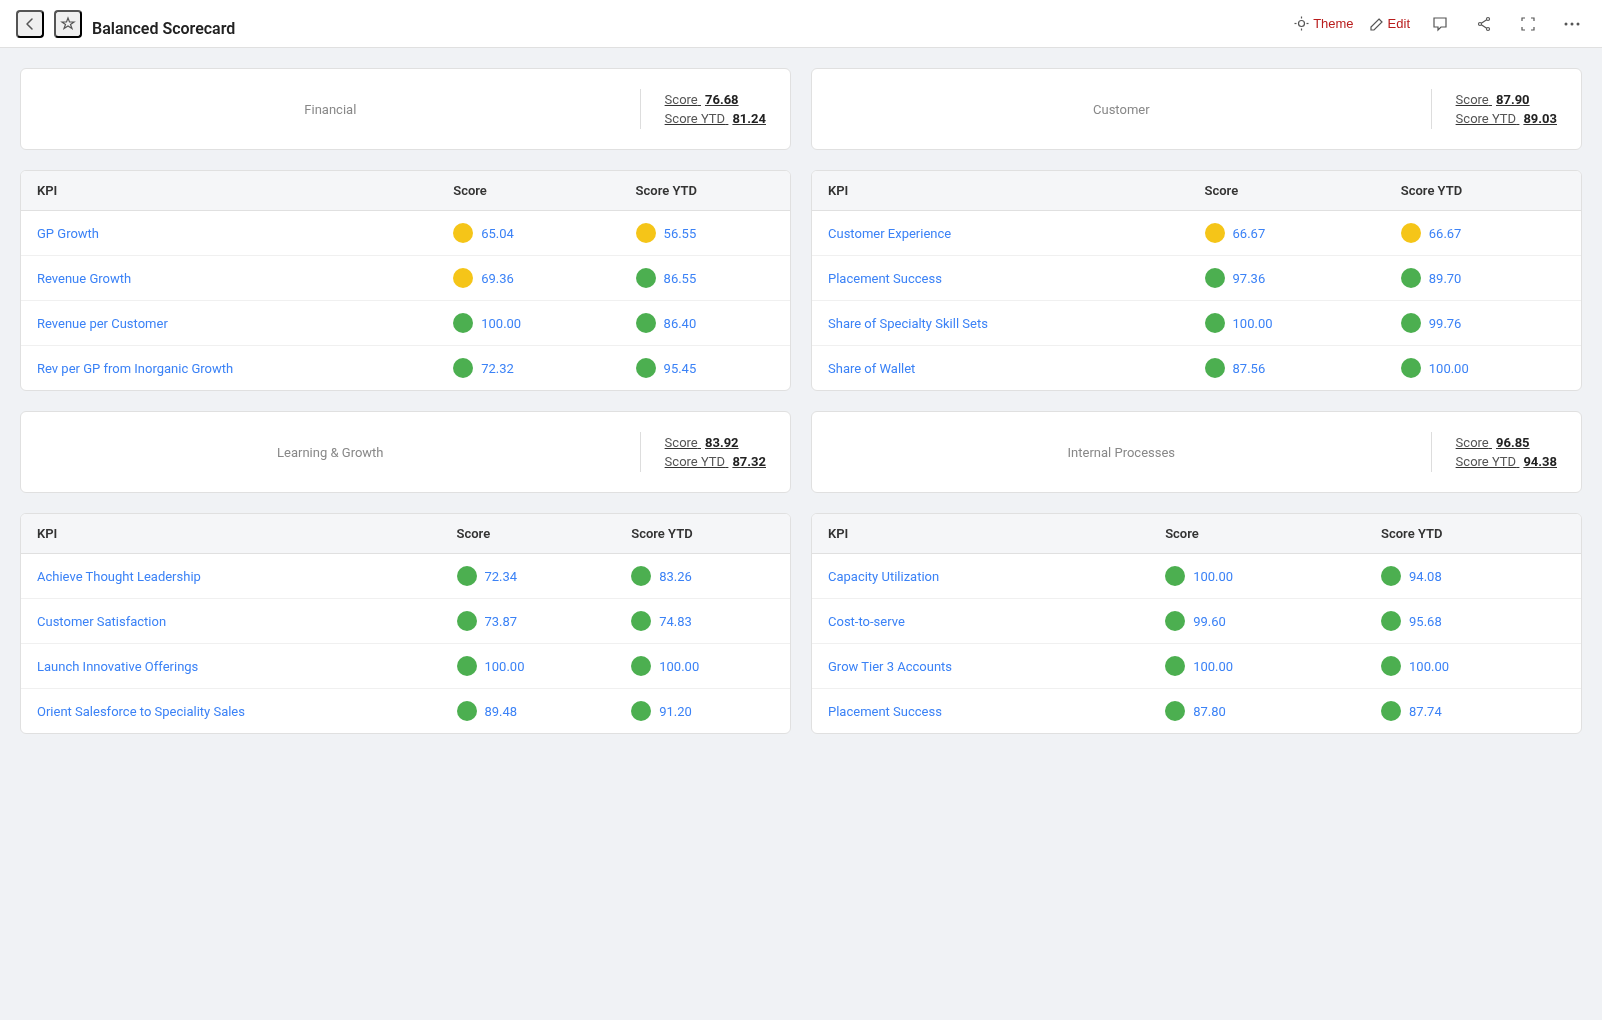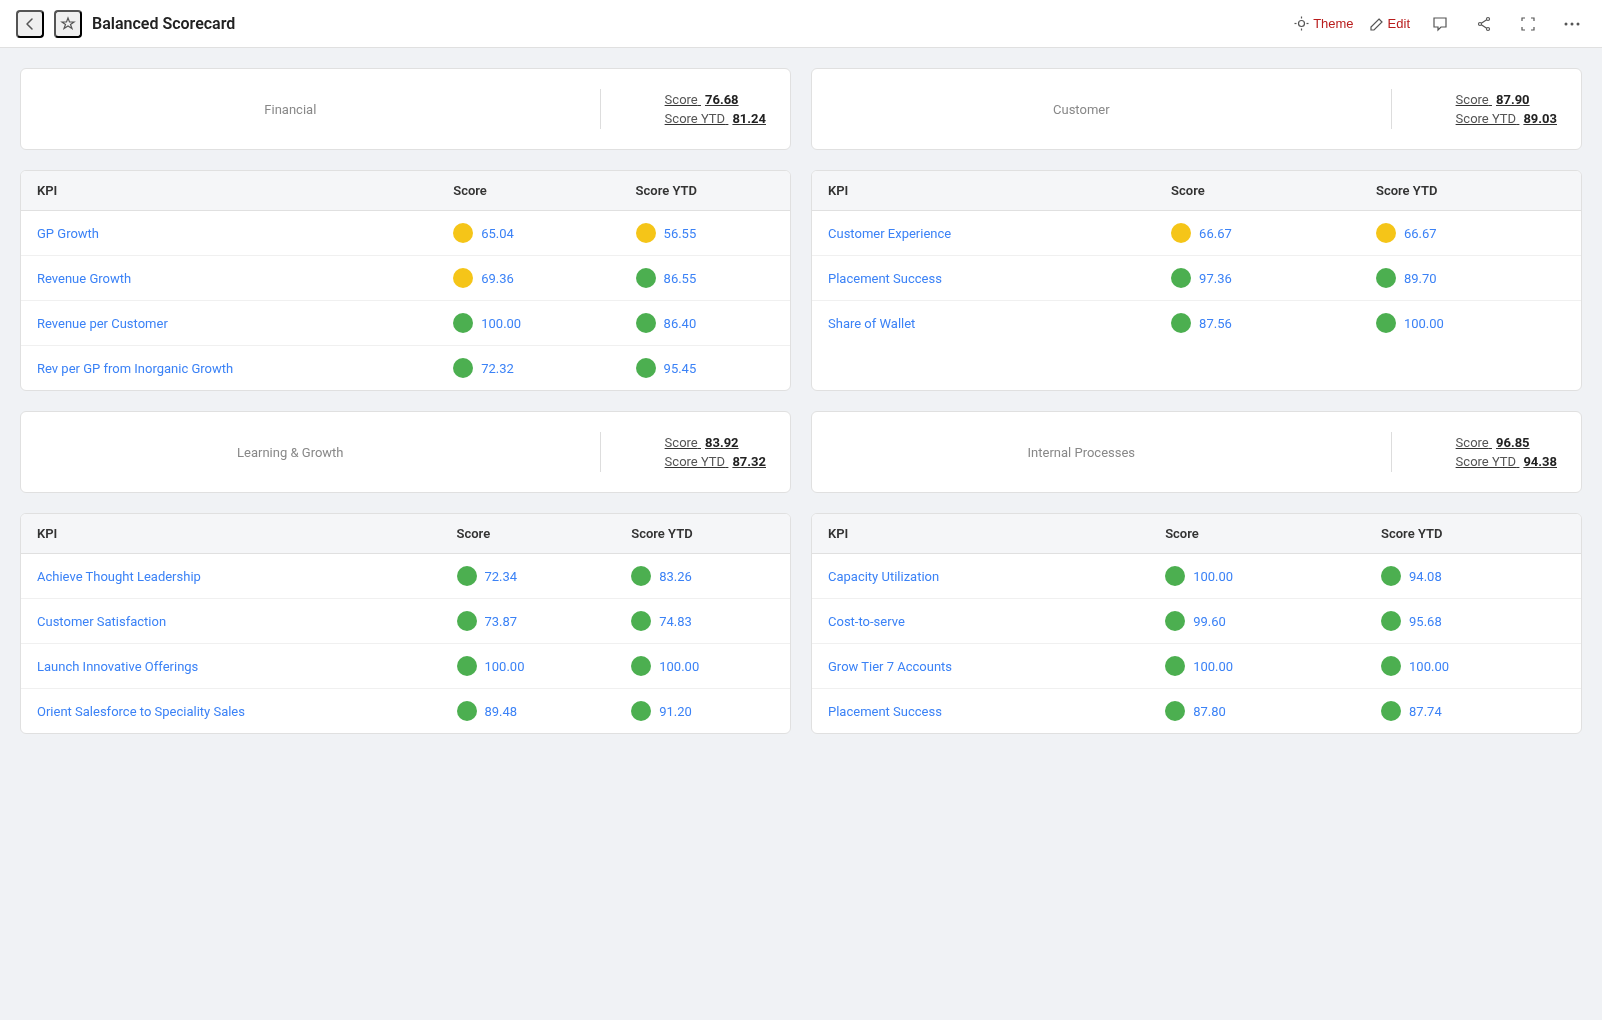--- a/index.html
+++ b/index.html
@@ -4,34 +4,34 @@
   <style>
     * { box-sizing: border-box; margin: 0; padding: 0; }
     body { font-family: -apple-system, BlinkMacSystemFont, 'Segoe UI', Roboto, sans-serif; background: #f0f2f5; color: #333; font-size: 13px; }
 
     
     .header {
       display: flex; align-items: center; justify-content: space-between;
       background: #fff; border-bottom: 1px solid #e0e0e0;
       padding: 0 16px; height: 48px;
     }
-    .header-left { display: flex; align-items: center; gap: 10px; }
+    .header-left { display: flex; align-items: flex-end; gap: 10px; }
     .header-title { font-size: 16px; font-weight: 600; color: #222; }
     .header-right { display: flex; align-items: center; gap: 16px; }
     .header-btn { display: flex; align-items: center; gap: 4px; color: #b91c1c; cursor: pointer; font-size: 13px; background: none; border: none; }
     .icon-btn { width: 28px; height: 28px; display: flex; align-items: center; justify-content: center; border-radius: 4px; cursor: pointer; color: #555; }
 
     
     .main { padding: 20px; }
     .grid-2col { display: grid; grid-template-columns: 1fr 1fr; gap: 20px; margin-bottom: 20px; }
 
     
     .summary-card {
       background: #fff; border: 1px solid #e0e0e0; border-radius: 6px;
-      padding: 20px 24px; display: flex; align-items: center; gap: 40px;
+      padding: 20px 24px; display: flex; align-items: center;
     }
     .summary-label { flex: 1; text-align: center; color: #888; font-size: 13px; }
     .summary-divider { width: 1px; background: #ddd; height: 40px; margin: 0 24px; }
     .summary-scores { display: flex; flex-direction: column; gap: 4px; text-decoration: underline; }
     .summary-score-row { font-size: 13px; color: #555; }
     .summary-score-row strong { color: #222; font-weight: 700; margin-left: 4px; }
 
     
     .table-card {
       background: #fff; border: 1px solid #e0e0e0; border-radius: 6px;
@@ -264,20 +264,35 @@
                 </div>
               </td>
               <td>
                 <div class="score-cell">
                   <div class="dot dot-green"></div>
                   <span>89.70</span>
                 </div>
               </td>
             </tr>
             <tr>
+              <td>Share of Specialty Skill Sets</td>
+              <td>
+                <div class="score-cell">
+                  <div class="dot dot-green"></div>
+                  <span>100.00</span>
+                </div>
+              </td>
+              <td>
+                <div class="score-cell">
+                  <div class="dot dot-green"></div>
+                  <span>99.76</span>
+                </div>
+              </td>
+            </tr>
+            <tr>
               <td>Share of Wallet</td>
               <td>
                 <div class="score-cell">
                   <div class="dot dot-green"></div>
                   <span>87.56</span>
                 </div>
               </td>
               <td>
                 <div class="score-cell">
                   <div class="dot dot-green"></div>
@@ -433,21 +448,21 @@
                 </div>
               </td>
               <td>
                 <div class="score-cell">
                   <div class="dot dot-green"></div>
                   <span>95.68</span>
                 </div>
               </td>
             </tr>
             <tr>
-              <td>Grow Tier 7 Accounts</td>
+              <td>Grow Tier 3 Accounts</td>
               <td>
                 <div class="score-cell">
                   <div class="dot dot-green"></div>
                   <span>100.00</span>
                 </div>
               </td>
               <td>
                 <div class="score-cell">
                   <div class="dot dot-green"></div>
                   <span>100.00</span>

